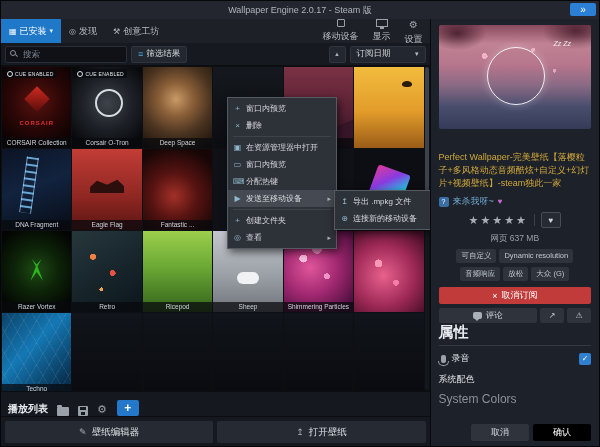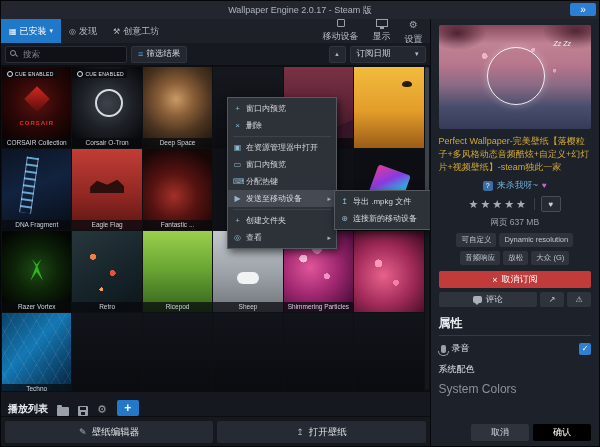--- a/index.html
+++ b/index.html
@@ -91,39 +91,39 @@
   .preview{height:104px;flex:none;border-radius:2px;position:relative;overflow:hidden;cursor:pointer;
     background:linear-gradient(180deg,#8a4a5e 0%,#c08294 18%,#b7768c 38%,#8a6a84 58%,#4a4e6e 78%,#353b57 100%);}
   .preview::before{content:"";position:absolute;inset:0;background:
     radial-gradient(ellipse 42px 24px at 12% 8%,rgba(55,18,32,.78),transparent 70%),
     radial-gradient(ellipse 48px 26px at 90% 6%,rgba(55,18,32,.72),transparent 70%),
     radial-gradient(circle 3px at 30% 30%,rgba(255,190,210,.8) 98%,transparent),
     radial-gradient(circle 2px at 62% 24%,rgba(255,190,210,.7) 98%,transparent),
     radial-gradient(circle 2px at 76% 44%,rgba(255,200,220,.6) 98%,transparent);}
   .moon{position:absolute;left:50%;top:48%;width:56px;height:56px;margin:-28px 0 0 -28px;border:1px solid rgba(255,255,255,.9);border-radius:50%;box-shadow:0 0 8px rgba(255,255,255,.3);}
   .zz{position:absolute;top:15px;right:20px;font-size:7px;color:rgba(255,255,255,.85);font-style:italic;}
-  .wtitle{margin-top:6px;font-size:9px;line-height:1.45;color:#cfa83c;}
-  .authrow{margin-top:5px;display:flex;align-items:center;justify-content:center;gap:4px;font-size:9px;}
+  .wtitle{margin-top:22px;font-size:9px;line-height:1.45;color:#cfa83c;}
+  .authrow{margin-top:5px;display:flex;align-items:center;justify-content:flex-start;gap:4px;font-size:9px;}
   .qbadge{width:10px;height:10px;background:#3a6ea5;color:#fff;border-radius:2px;font-size:7px;display:flex;align-items:center;justify-content:center;}
   .aname{color:#6fa8cf;cursor:pointer;}
   .aheart{color:#c468d0;font-size:8px;}
   .starrow{margin-top:4px;display:flex;align-items:center;justify-content:center;gap:6px;}
   .stars{color:#a6adb5;font-size:11px;letter-spacing:2px;cursor:pointer;}
   .sdiv{width:1px;height:12px;background:#3a4048;}
   .heartbox{width:18px;height:14px;border:1px solid #474d56;border-radius:2px;display:flex;align-items:center;justify-content:center;color:#cdd2d8;font-size:8px;background:#262b33;cursor:pointer;}
   .sizerow{margin-top:5px;text-align:center;font-size:8.5px;color:#9aa1a9;}
   .tagsrow{margin-top:4px;display:flex;justify-content:center;gap:3px;flex-wrap:wrap;}
   .tag{background:#2e333c;color:#c2c8cf;font-size:7.5px;padding:2px 5px;border-radius:2px;white-space:nowrap;}
   .unsub{margin-top:6px;height:17px;background:#c23b3b;border-radius:2px;color:#fff;font-size:9px;display:flex;align-items:center;justify-content:center;gap:4px;cursor:pointer;}
   .commentrow{margin-top:4px;display:flex;gap:3px;}
   .cbtn{flex:1;height:15px;background:#2e333c;border-radius:2px;display:flex;align-items:center;justify-content:center;gap:4px;font-size:8.5px;color:#d2d7dd;cursor:pointer;}
   .i-bubble{width:9px;height:7px;background:#aab0b8;border-radius:2px;position:relative;}
   .i-bubble::after{content:"";position:absolute;bottom:-2px;left:2px;border-left:2px solid transparent;border-right:2px solid transparent;border-top:2px solid #aab0b8;}
   .sqbtn{width:24px;height:15px;background:#2e333c;border-radius:2px;display:flex;align-items:center;justify-content:center;font-size:8px;color:#c2c8cf;cursor:pointer;}
-  .props-h{margin-top:8px;font-size:12px;font-weight:bold;color:#e8ecf0;border-bottom:1px solid #343a43;padding-bottom:3px;}
+  .props-h{font-size:15px;font-weight:bold;color:#e8ecf0;border-bottom:1px solid #343a43;padding-bottom:3px;}
   .proprow{margin-top:6px;display:flex;align-items:center;gap:6px;}
   .i-mic{width:5px;height:8px;background:#9aa1a9;border-radius:2px;position:relative;margin-left:2px;}
   .i-mic::after{content:"";position:absolute;left:-3px;bottom:-3px;width:9px;height:4px;border:1px solid #9aa1a9;border-top:none;border-radius:0 0 5px 5px;}
   .plabel{font-size:9px;color:#dde1e6;}
   .chk{margin-left:auto;width:12px;height:12px;background:#2f80d0;border-radius:2px;color:#fff;font-size:8px;display:flex;align-items:center;justify-content:center;cursor:pointer;}
   .syscolor{margin-top:8px;font-size:9px;color:#dde1e6;}
   .syssub{font-size:12px;color:#8a919a;margin-top:6px;}
   .sb-bottom{margin-top:auto;display:flex;justify-content:flex-end;gap:4px;}
   .btn-cancel{width:58px;height:17px;background:#2e333c;border-radius:2px;display:flex;align-items:center;justify-content:center;font-size:9px;color:#d2d7dd;cursor:pointer;}
   .btn-confirm{width:58px;height:17px;background:#000000;border-radius:2px;display:flex;align-items:center;justify-content:center;font-size:9px;color:#fff;cursor:pointer;}

